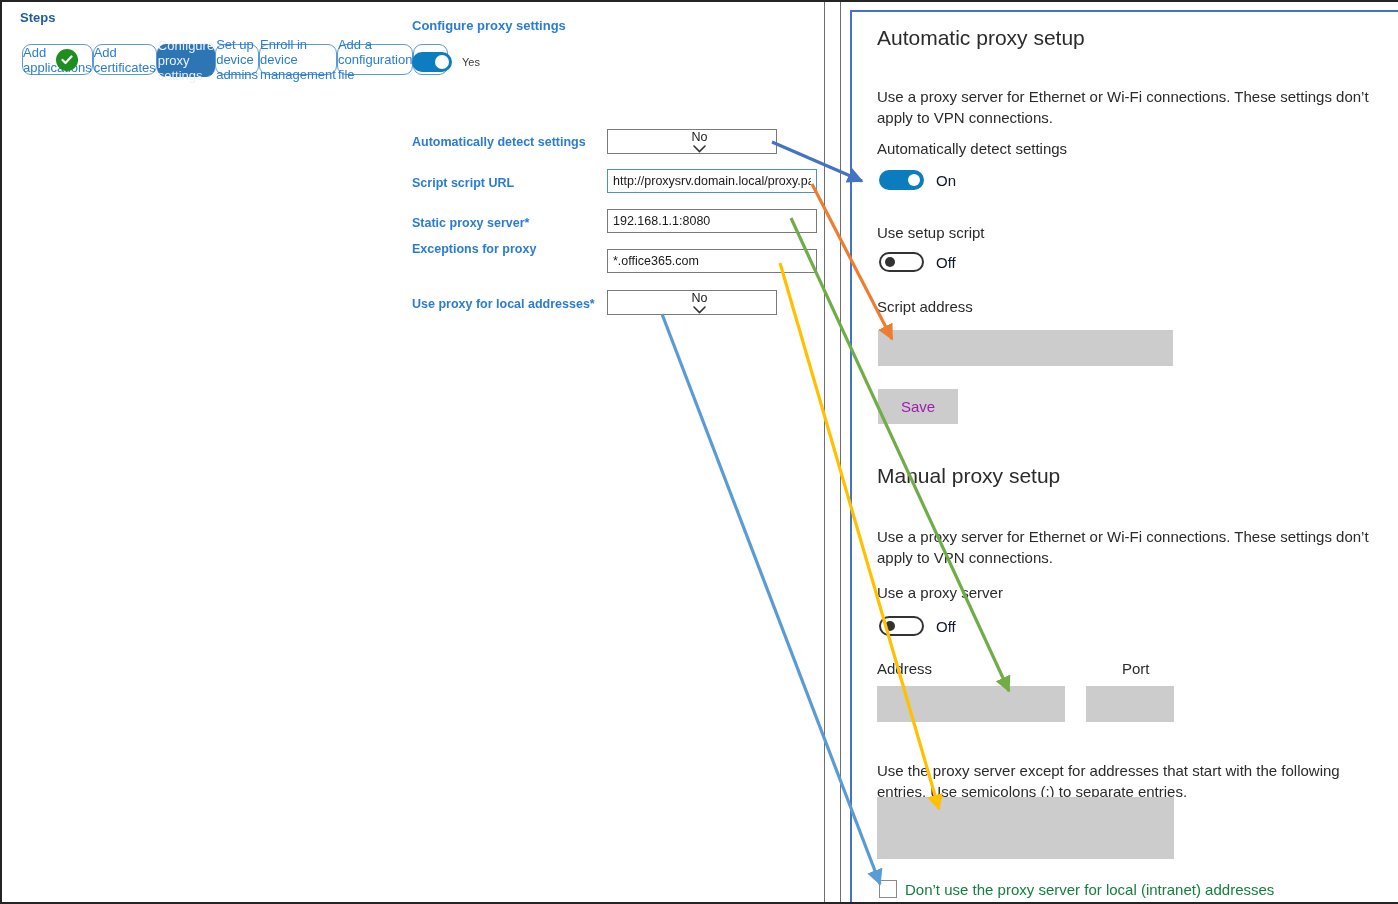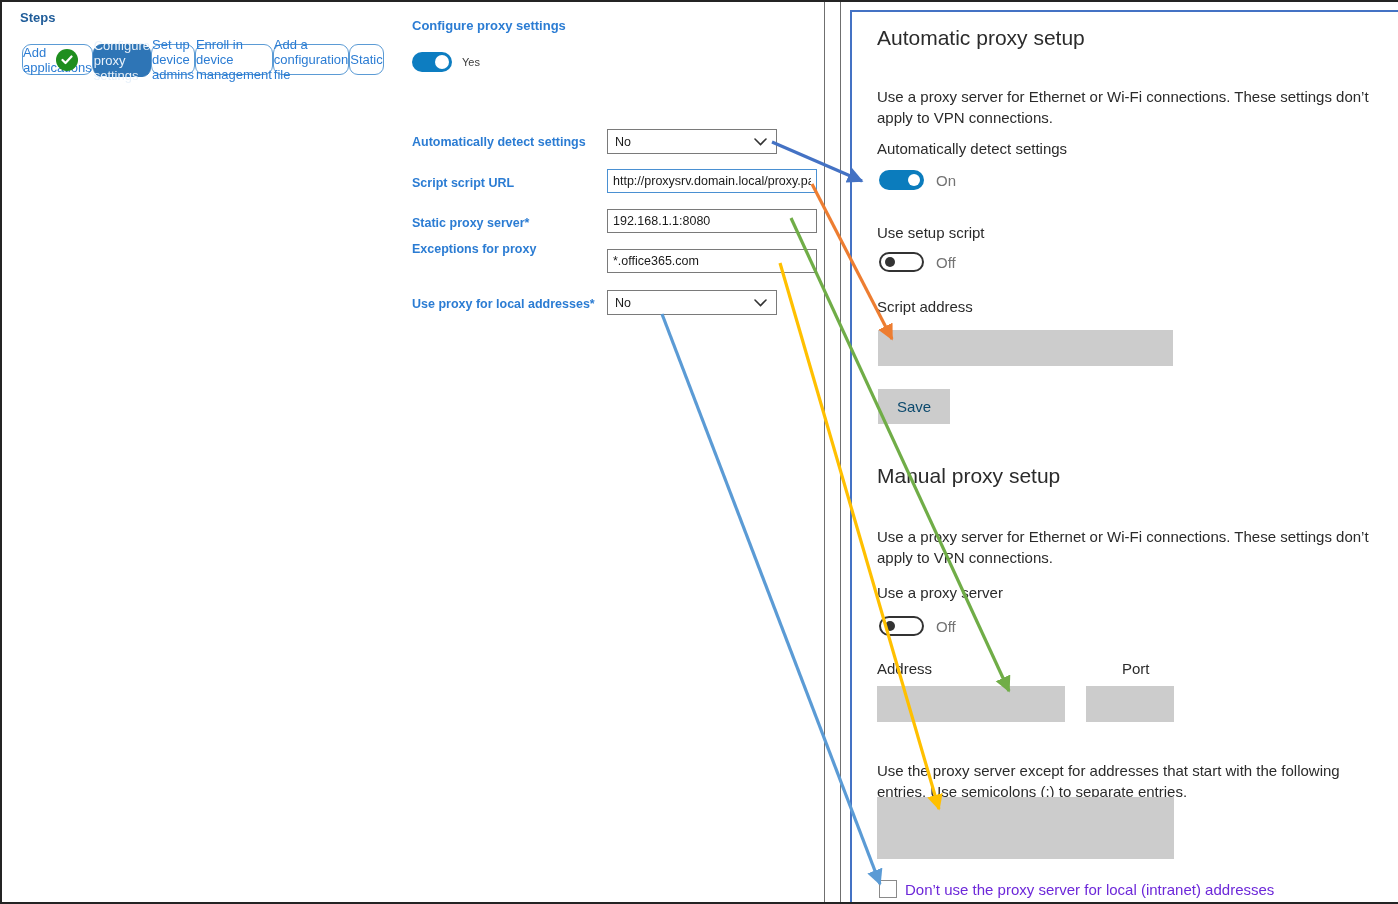--- a/index.html
+++ b/index.html
@@ -28,57 +28,60 @@
   .toggle-sm .knob{ position:absolute; right:3px; top:3px; width:14px; height:14px; border-radius:50%; background:#fff; }
   .toggle-sm-label{ position:absolute; left:460px; top:54px; font-size:11px; color:#3b3b3b; }
   .f-label{ position:absolute; left:410px; font-size:12.5px; font-weight:bold; color:#2b7cd3; }
   .f-input{
     position:absolute; left:605px; width:210px; height:24px; border:1px solid #7a7a7a; background:#fff;
     font-family:"Liberation Sans", sans-serif; font-size:12.5px; color:#1a1a1a; padding:0 5px; white-space:nowrap; overflow:hidden;
   }
   .f-input.focused{ border:1px solid #4a90d2; }
   .f-dropdown{
     position:absolute; left:605px; width:170px; height:25px; border:1px solid #7a7a7a; background:#fff;
-    display:flex; align-items:center; justify-content:space-between; padding:0 9px 0 7px; cursor:pointer;
+    display:flex; align-items:center; justify-content:space-between; padding:0 9px 0 24px; cursor:pointer;flex-direction:column;
   }
   .f-dropdown span{ font-size:12.5px; color:#1a1a1a; }
   
   .vline{ position:absolute; top:0; bottom:0; width:1px; background:#6f6f6f; }
   
   .blue-frame{ position:absolute; left:848px; top:8px; width:550px; height:896px;
     border-left:2px solid #4472c4; border-top:2px solid #4472c4; background:#fff; }
   .s-h1{ position:absolute; left:875px; font-size:21px; font-weight:normal; color:#2b2b2b; }
   .s-p{ position:absolute; left:875px; width:512px; font-size:15px; line-height:1.42; color:#2b2b2b;margin-top:16px; }
   .s-label{ position:absolute; left:875px; font-size:15px; color:#2b2b2b; }
-  .s-label.dim{ color:#6d28d9; }
+  .s-label.dim{ color:#15803d; }
   .toggle-on{ position:absolute; left:877px; width:45px; height:20px; border-radius:10px; background:#0b7cbd; cursor:pointer; }
   .toggle-on .knob{ position:absolute; right:4px; top:4px; width:12px; height:12px; border-radius:50%; background:#fff; }
   .toggle-off{ position:absolute; left:877px; width:45px; height:20px; border-radius:10px; background:#fff; border:2px solid #333; cursor:pointer; }
   .toggle-off .knob{ position:absolute; left:4px; top:3px; width:10px; height:10px; border-radius:50%; background:#333; }
-  .t-state{ position:absolute; left:934px; font-size:15px; color:#737373; }
+  .t-state{ position:absolute; left:934px; font-size:15px; color:#0f172a; }
   .gray-box{ position:absolute; background:#cccccc; cursor:text; }
-  .save-btn{ position:absolute; left:876px; width:72px; height:35px; background:#cccccc; border:none;
-    font-family:"Liberation Sans", sans-serif; font-size:15px; color:#0c4a6e; cursor:pointer; }
+  .save-btn{ position:absolute; left:876px; width:80px; height:35px; background:#cccccc; border:none;
+    font-family:"Liberation Sans", sans-serif; font-size:15px; color:#a21caf; cursor:pointer; }
   .chk{ position:absolute; left:877px; width:18px; height:18px; border:1.6px solid #8a8a8a; background:#fff; cursor:pointer; }
   #arrows-svg{ position:absolute; left:0; top:0; pointer-events:none; }
 </style>
 </head>
 <body>
 
 <div id="stage">
 
   <div class="steps-title">Steps</div>
   <div class="steps-list">
     <div class="step-btn">
       <span>Add applications</span>
       <span class="check-badge">
         <svg width="12" height="10" viewBox="0 0 12 10">
             <path d="M1.5 5 L4.5 8 L10.5 1.5" stroke="#fff" stroke-width="2.2" fill="none" stroke-linecap="round" stroke-linejoin="round"></path>
           </svg>
       </span>
+    </div>
+    <div class="step-btn">
+      <span>Add certificates</span>
     </div>
     <div class="step-btn selected">
       <span>Configure proxy settings</span>
     </div>
     <div class="step-btn">
       <span>Set up device admins</span>
     </div>
     <div class="step-btn">
       <span>Enroll in device management</span>
     </div>

